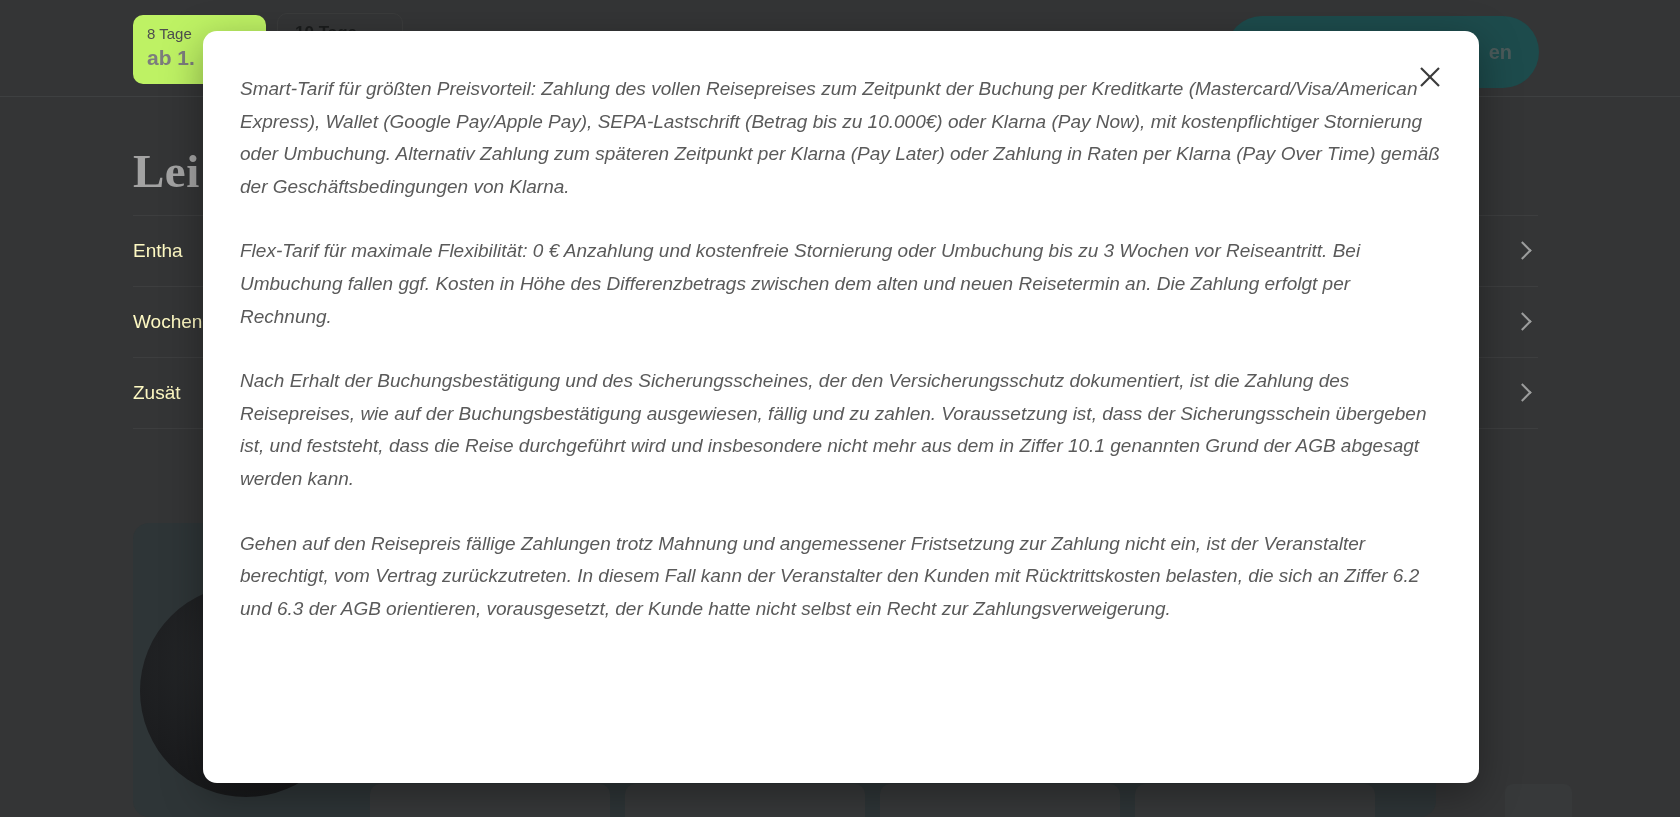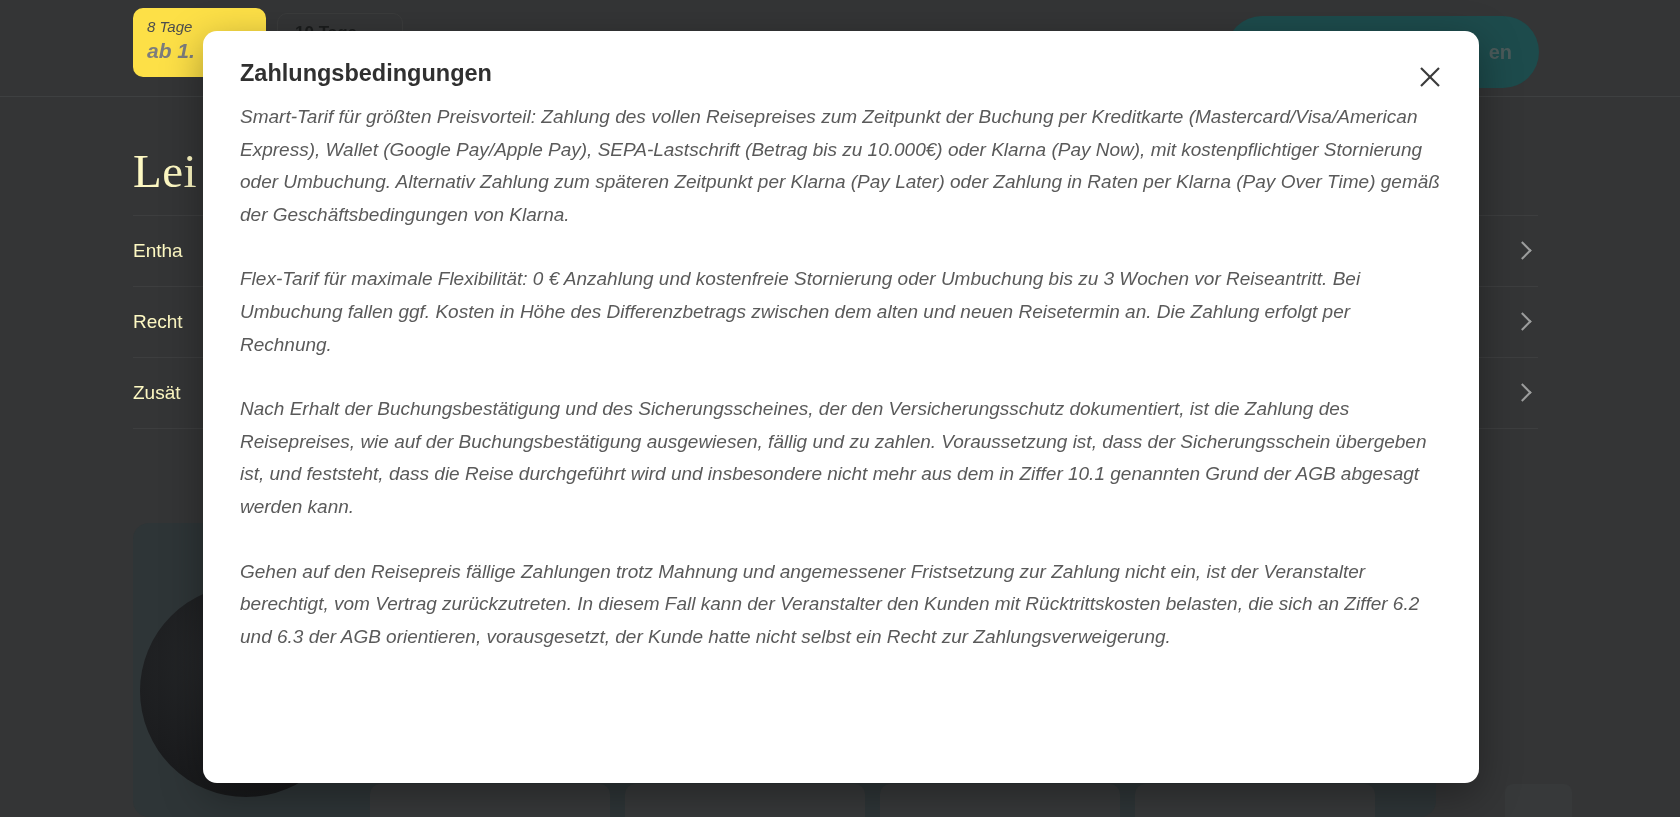--- a/index.html
+++ b/index.html
@@ -8,37 +8,37 @@
     background:#343536;
     font-family:"Liberation Sans",sans-serif;
     -webkit-font-smoothing:antialiased;
   }
   .abs{position:absolute;}
 
   
   .bg-header-line{left:0;top:96px;width:1680px;height:1px;background:#3e4041;}
 
   .tab-pill{border-radius:10px;box-sizing:border-box;}
-  .tab-8{left:133px;top:8px;width:133px;height:69px;background:#fde047;padding:10px 0 0 14px;font-style:italic;}
+  .tab-8{left:133px;top:15px;width:133px;height:69px;background:#bef264;padding:10px 0 0 14px;}
   .tab-8 .dur{font-size:15px;color:#4d4e4e;line-height:18px;}
   .tab-8 .price{font-size:21px;font-weight:bold;color:#7c7d7d;line-height:26px;margin-top:2px;}
   .tab-10{left:277px;top:13px;width:126px;height:69px;background:transparent;border:1px solid #3b3c3c;padding:9px 0 0 17px;}
   .tab-10 .dur{font-size:17px;color:#1a1c1c;font-weight:bold;line-height:20px;}
 
   .cta-btn{
     left:1226px;top:16px;width:313px;height:72px;border-radius:36px;
     background:#1d4b4c;color:#4b5a5a;font-size:20px;font-weight:bold;
     display:flex;align-items:center;justify-content:flex-end;
     padding-right:27px;box-sizing:border-box;border:none;
   }
 
   .bg-heading{
     left:133px;top:144px;
-    font-family:"Liberation Serif",serif;font-weight:normal;
-    font-size:47px;color:#fef9c3;letter-spacing:.5px;white-space:nowrap;
+    font-family:"Liberation Serif",serif;font-weight:bold;
+    font-size:47px;color:#a3a3a3;letter-spacing:.5px;white-space:nowrap;
   }
 
   .divider{left:133px;width:1405px;height:1px;background:#3d3e3f;}
   .acc-row{left:133px;width:1405px;height:70px;}
   .acc-label{position:absolute;left:0;top:24px;font-size:19px;color:#fef9c3;white-space:nowrap;}
   .chevron{
     position:absolute;left:1383px;top:28px;width:11px;height:11px;
     border-top:2.5px solid #9c9d9d;border-right:2.5px solid #9c9d9d;
     transform:rotate(45deg);
   }
@@ -99,21 +99,21 @@
 
 <div class="abs divider" style="top:215px;"></div>
 
 <div class="abs acc-row" style="top:216px;">
   <span class="acc-label">Entha</span>
   <span class="chevron"></span>
 </div>
 <div class="abs divider" style="top:286px;"></div>
 
 <div class="abs acc-row" style="top:287px;">
-  <span class="acc-label">Recht</span>
+  <span class="acc-label">Wochen</span>
   <span class="chevron"></span>
 </div>
 <div class="abs divider" style="top:357px;"></div>
 
 <div class="abs acc-row" style="top:358px;">
   <span class="acc-label">Zusät</span>
   <span class="chevron"></span>
 </div>
 <div class="abs divider" style="top:428px;"></div>
 
@@ -121,21 +121,20 @@
 <div class="abs photo-circle"></div>
 <div class="abs card-frag card-1"></div>
 <div class="abs card-frag card-2"></div>
 <div class="abs card-frag card-3"></div>
 <div class="abs card-frag card-4"></div>
 <div class="abs card-frag card-5"></div>
 
 <div class="abs scrim"></div>
 
 <div class="abs modal" role="dialog">
-  <h2 class="modal-title">Zahlungsbedingungen</h2>
 
   <button class="modal-close" aria-label="Schließen">
     <span>
       <svg width="26" height="26" viewBox="0 0 26 26">
         <line x1="4" y1="4" x2="22" y2="22" stroke="#3a3a3a" stroke-width="2.2"></line>
         <line x1="22" y1="4" x2="4" y2="22" stroke="#3a3a3a" stroke-width="2.2"></line>
       </svg>
     </span>
   </button>
 

